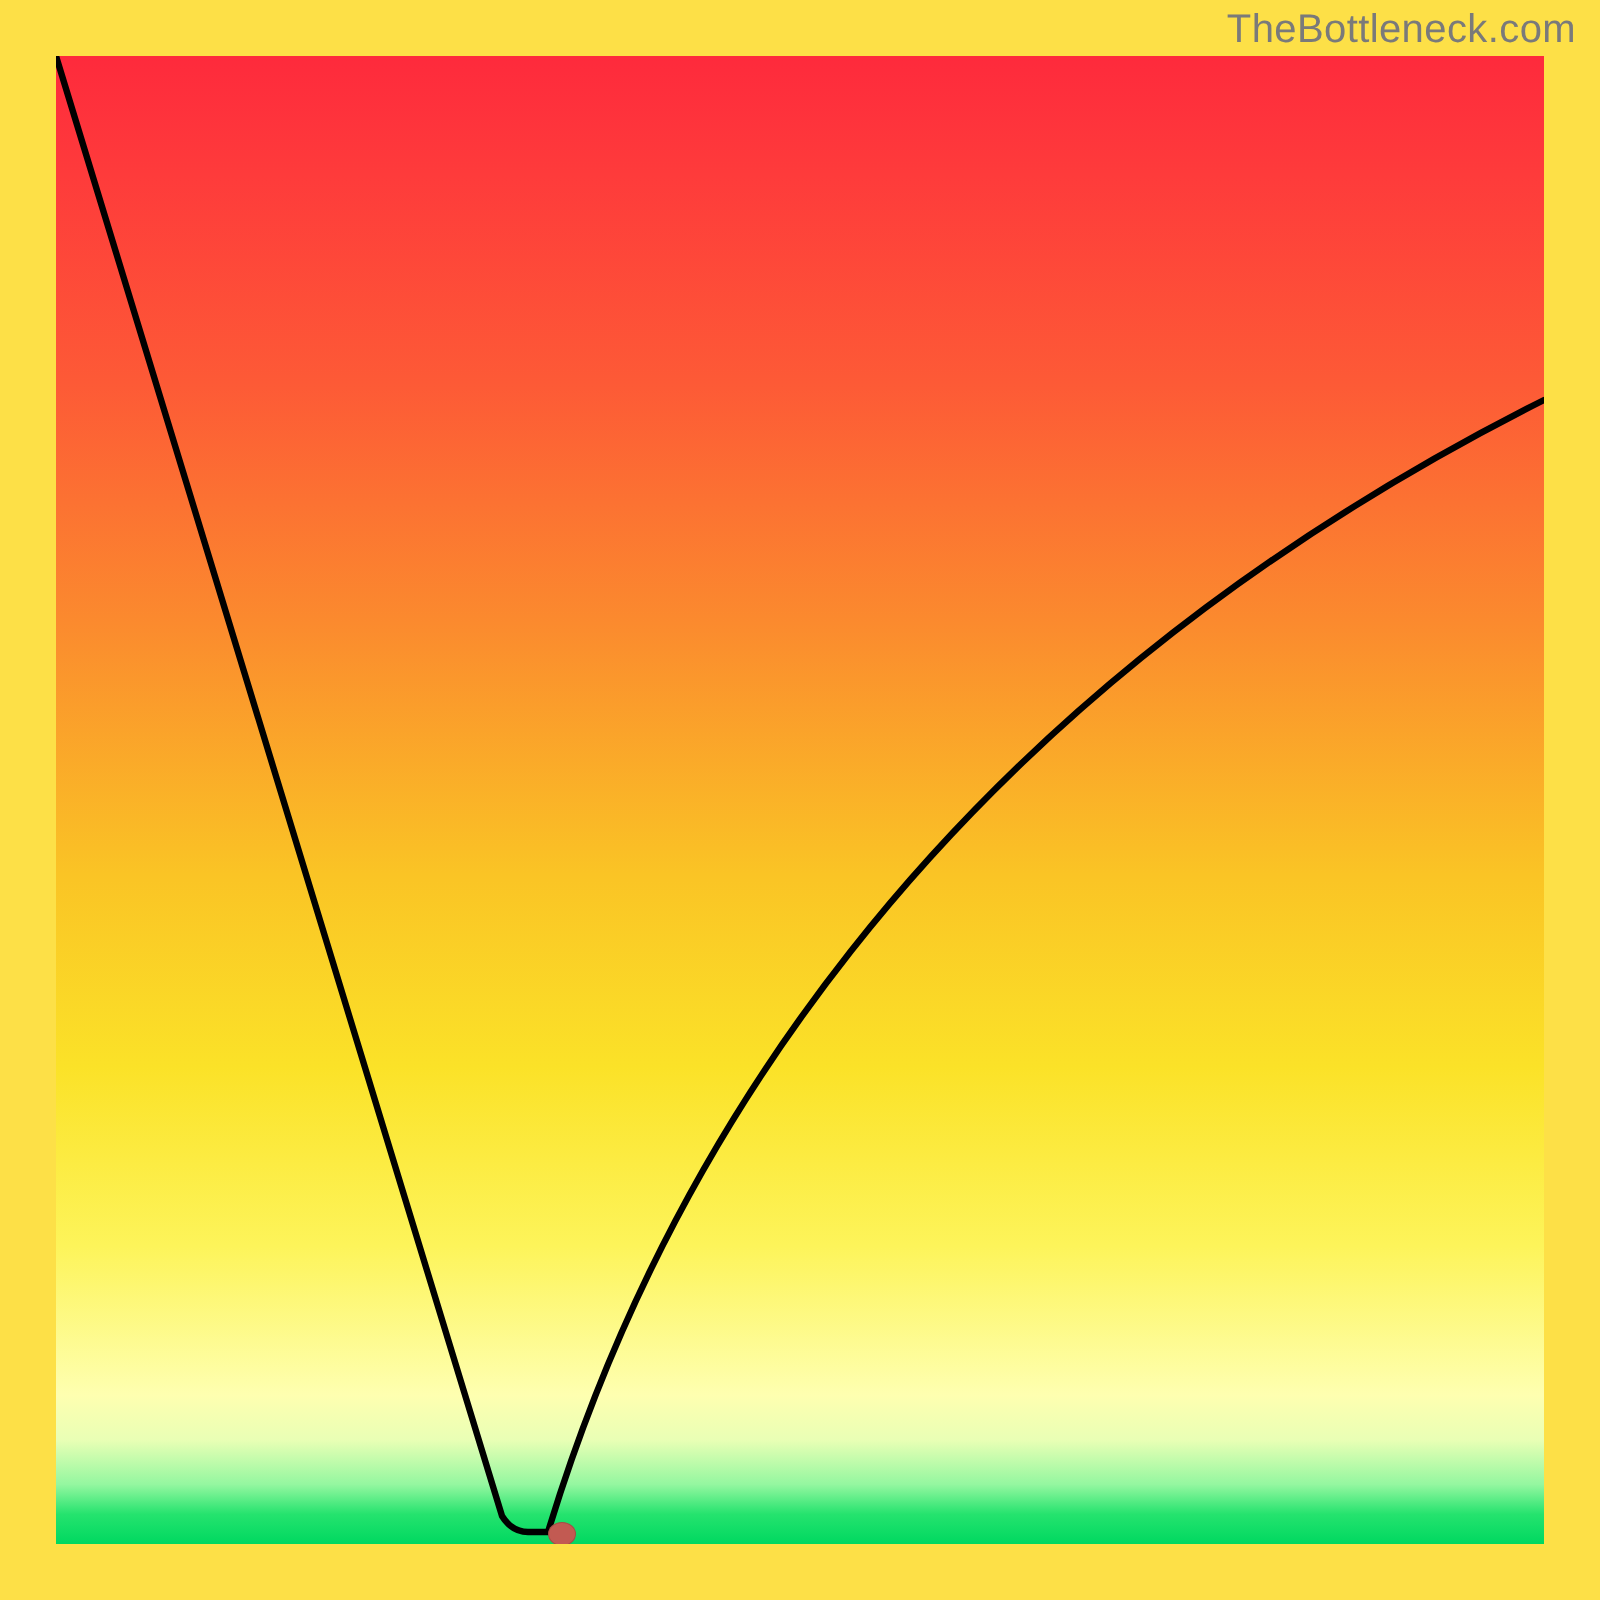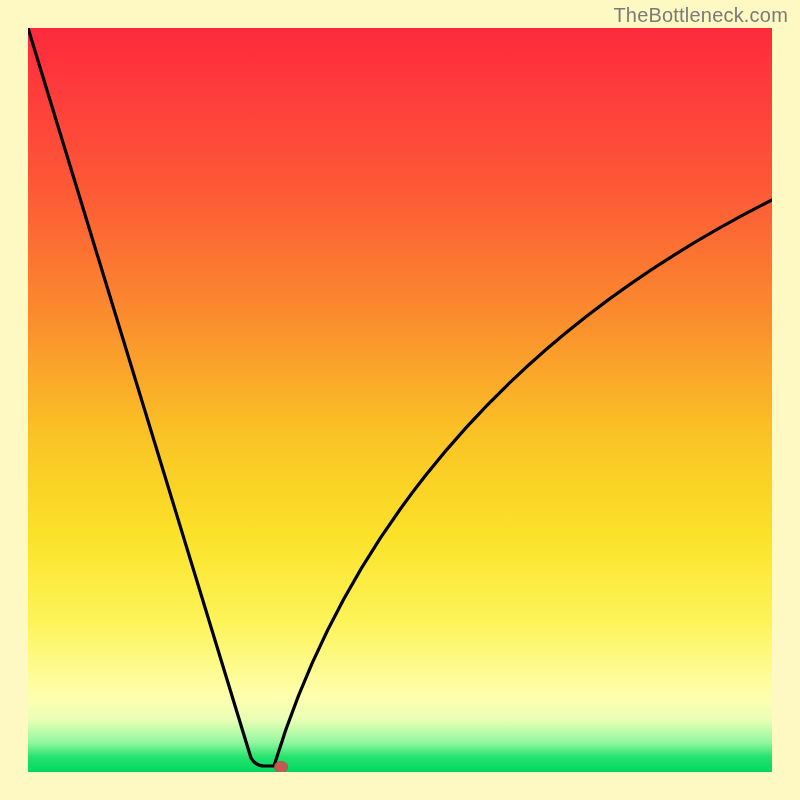--- a/index.html
+++ b/index.html
@@ -8,21 +8,21 @@
     width: 800px;
     height: 800px;
     background: #000;
     overflow: hidden;
     font-family: Arial, Helvetica, sans-serif;
   }
   .stage {
     position: relative;
     width: 800px;
     height: 800px;
-    background: #fef9c3;
+    background: #fde047;
   }
   .watermark {
     position: absolute;
     top: 4px;
     right: 12px;
     color: #7a7a7a;
     font-size: 20px;
     font-weight: 500;
     letter-spacing: 0.2px;
     z-index: 5;

